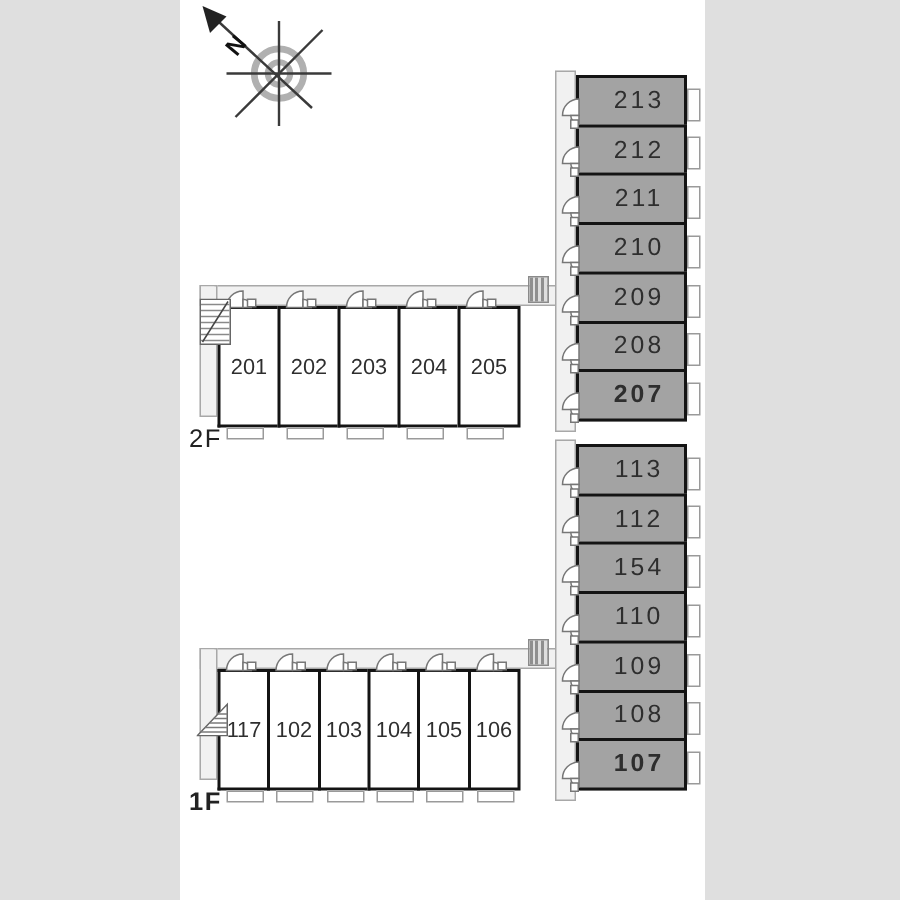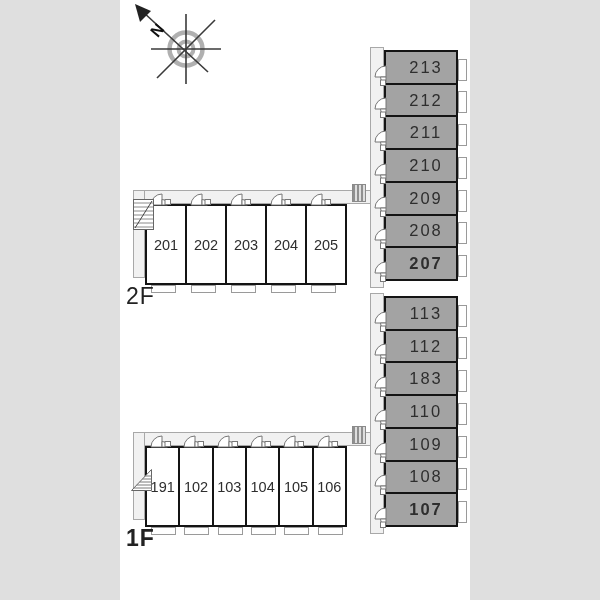--- a/index.html
+++ b/index.html
@@ -32,21 +32,21 @@
   .door-h{width:26px;height:14px;top:-14px;left:3px;}
   .door-v{width:14px;height:26px;left:-13px;bottom:-8px;}
   .door-h path,.door-h rect,.door-v path,.door-v rect{fill:#fff;stroke:var(--fixture-line);stroke-width:1;}
 
   .balcony-h{position:absolute;left:4px;bottom:-10px;width:25px;height:8px;background:#fff;
              border:1.5px solid #9a9a9a;box-sizing:border-box;}
   .balcony-v{position:absolute;right:-11px;bottom:2px;width:9px;height:22px;background:#fff;
              border:1.5px solid #9a9a9a;box-sizing:border-box;}
 
   .stairs{position:absolute;z-index:4;}
-  .floor-label{position:absolute;left:126px;font-size:23px;color:#222;letter-spacing:1px;z-index:2;}
+  .floor-label{position:absolute;left:126px;font-size:17px;color:#222;letter-spacing:1px;z-index:2;}
   .compass{position:absolute;left:128px;top:2px;z-index:2;}
 </style>
 </head>
 <body>
 
 <div id="screen">
   <div class="canvas"></div>
 
   <svg class="compass" width="110" height="92" viewBox="0 0 110 92">
     <circle cx="58" cy="47" r="16.5" fill="none" stroke="#b0b0b0" stroke-width="4.5"></circle>
@@ -212,21 +212,21 @@
     </g>
   </svg>
 
   <div class="row-block" style="top:446px;">
     <div class="room">
       <svg class="door-h" viewBox="0 0 26 14">
           <path d="M1,13 A11,11 0 0 1 12,2 L12,13 Z"></path>
           <path d="M12,13 L12,7.5 A5.5,5.5 0 0 1 17.5,13 Z"></path>
           <rect x="15" y="7.5" width="5.5" height="5"></rect>
         </svg>
-      <span class="num">191</span>
+      <span class="num">117</span>
       <div class="balcony-h"></div>
     </div>
     <div class="room">
       <svg class="door-h" viewBox="0 0 26 14">
           <path d="M1,13 A11,11 0 0 1 12,2 L12,13 Z"></path>
           <path d="M12,13 L12,7.5 A5.5,5.5 0 0 1 17.5,13 Z"></path>
           <rect x="15" y="7.5" width="5.5" height="5"></rect>
         </svg>
       <span class="num">102</span>
       <div class="balcony-h"></div>
@@ -289,21 +289,21 @@
         </svg>
       <span class="num">112</span>
       <div class="balcony-v"></div>
     </div>
     <div class="room">
       <svg class="door-v" viewBox="0 0 14 26">
           <path d="M13,1 A11,11 0 0 0 2,12 L13,12 Z"></path>
           <path d="M13,12 L7.5,12 A5.5,5.5 0 0 0 13,17.5 Z"></path>
           <rect x="7.5" y="15" width="5" height="5.5"></rect>
         </svg>
-      <span class="num">183</span>
+      <span class="num">154</span>
       <div class="balcony-v"></div>
     </div>
     <div class="room">
       <svg class="door-v" viewBox="0 0 14 26">
           <path d="M13,1 A11,11 0 0 0 2,12 L13,12 Z"></path>
           <path d="M13,12 L7.5,12 A5.5,5.5 0 0 0 13,17.5 Z"></path>
           <rect x="7.5" y="15" width="5" height="5.5"></rect>
         </svg>
       <span class="num">110</span>
       <div class="balcony-v"></div>

